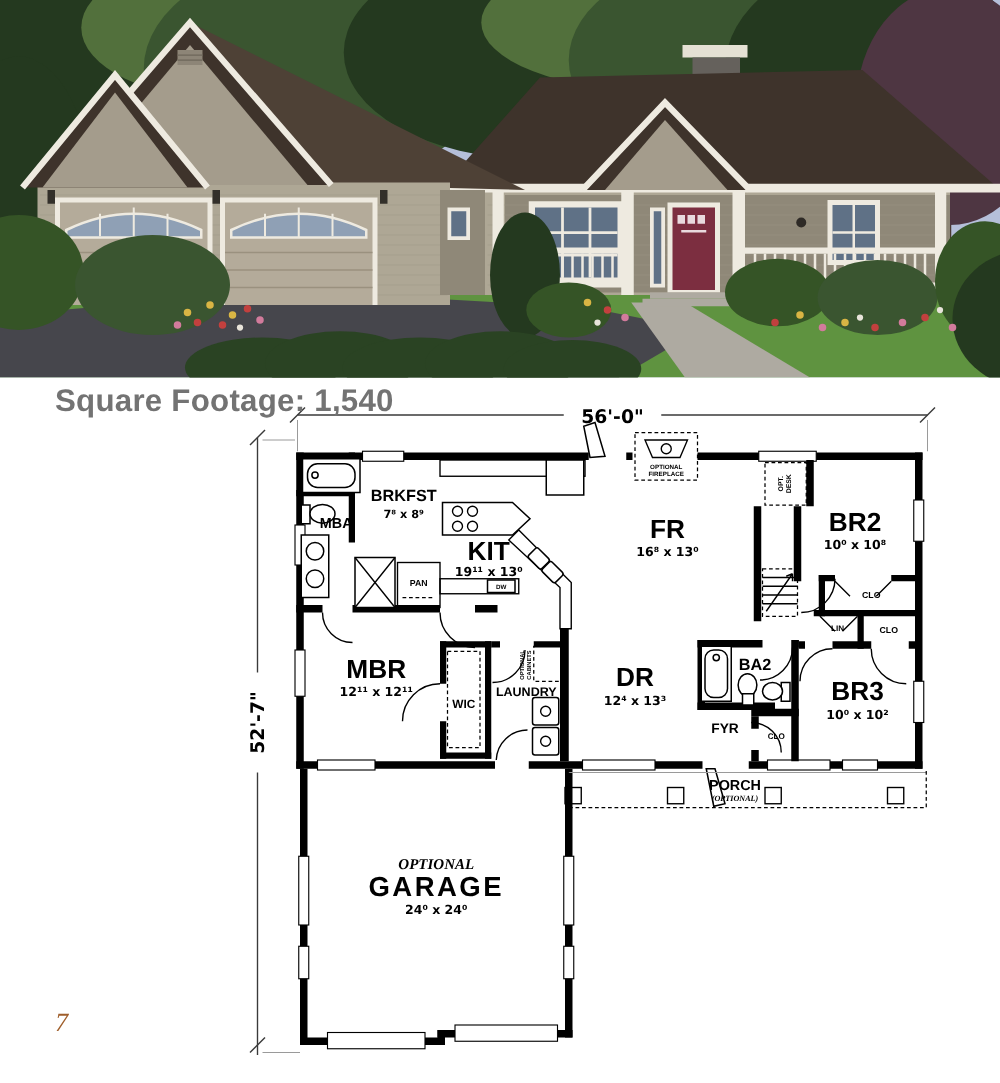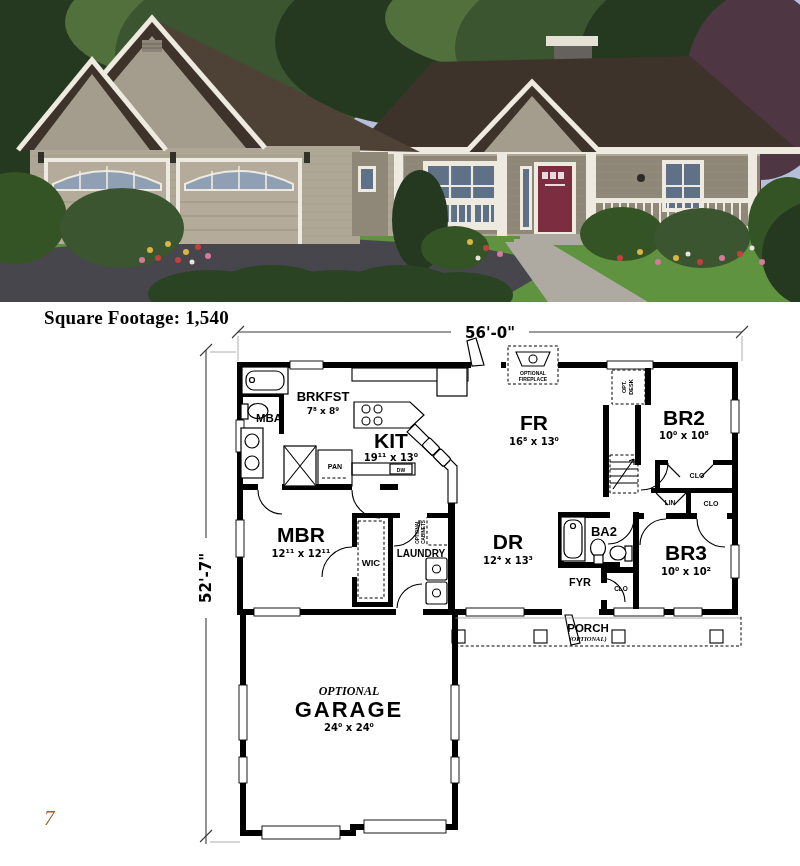--- a/index.html
+++ b/index.html
@@ -1,20 +1,20 @@
 <!DOCTYPE html>
 <html style="--sky: #b5bfd9; --tree-dark: #24391f; --tree-mid: #3a5530; --tree-light: #52703c; --tree-maroon: #4e3642; --roof: #3e332b; --roof-light: #4e4136; --gable: #a49c8c; --siding: #aea795; --siding-shade: #8f8878; --trim: #eeeae0; --garage-door: #b4ab9a; --window-glass: #5f7186; --front-door: #7c2e40; --lawn: #5f9340; --driveway: #46464c; --walkway: #aeaaa1; --hedge: #2a4323; --shrub: #355426; --chimney: #65615c; --chimney-cap: #e5e1d4; --flower-red: #c2403e; --flower-pink: #d27b9c; --flower-yellow: #d9b544; --ink: #000000; --page-num: #a05f2c;"><head>
 <meta charset="utf-8">
 <style>
   html,body{margin:0;padding:0;background:#fff;}
   #page{position:relative;width:800px;height:866px;background:#fff;overflow:hidden;
         font-family:"Liberation Sans",sans-serif;}
   svg{position:absolute;left:0;top:0;}
-  .caption{position:absolute;left:44px;top:307px;font-family:Liberation Serif, serif;
-           font-weight:700;font-size:19px;color:#000000;letter-spacing:.2px;}
+  .caption{position:absolute;left:44px;top:307px;font-family:Liberation Sans, sans-serif;
+           font-weight:700;font-size:25px;color:#737373;letter-spacing:.2px;}
   .pagenum{position:absolute;left:44px;top:806px;font-family:"Liberation Serif",serif;
            font-style:italic;font-size:21px;color:var(--page-num);}
   
   .c-sky{fill:var(--sky)} .c-tdark{fill:var(--tree-dark)} .c-tmid{fill:var(--tree-mid)}
   .c-tlight{fill:var(--tree-light)} .c-tmar{fill:var(--tree-maroon)}
   .c-roof{fill:var(--roof)} .c-roofl{fill:var(--roof-light)} .c-gable{fill:var(--gable)}
   .c-sid{fill:var(--siding)} .c-sids{fill:var(--siding-shade)} .c-trim{fill:var(--trim)}
   .c-gdoor{fill:var(--garage-door)} .c-glass{fill:var(--window-glass)} .c-fdoor{fill:var(--front-door)}
   .c-lawn{fill:var(--lawn)} .c-drive{fill:var(--driveway)} .c-walk{fill:var(--walkway)}
   .c-hedge{fill:var(--hedge)} .c-shrub{fill:var(--shrub)} .c-chim{fill:var(--chimney)}

